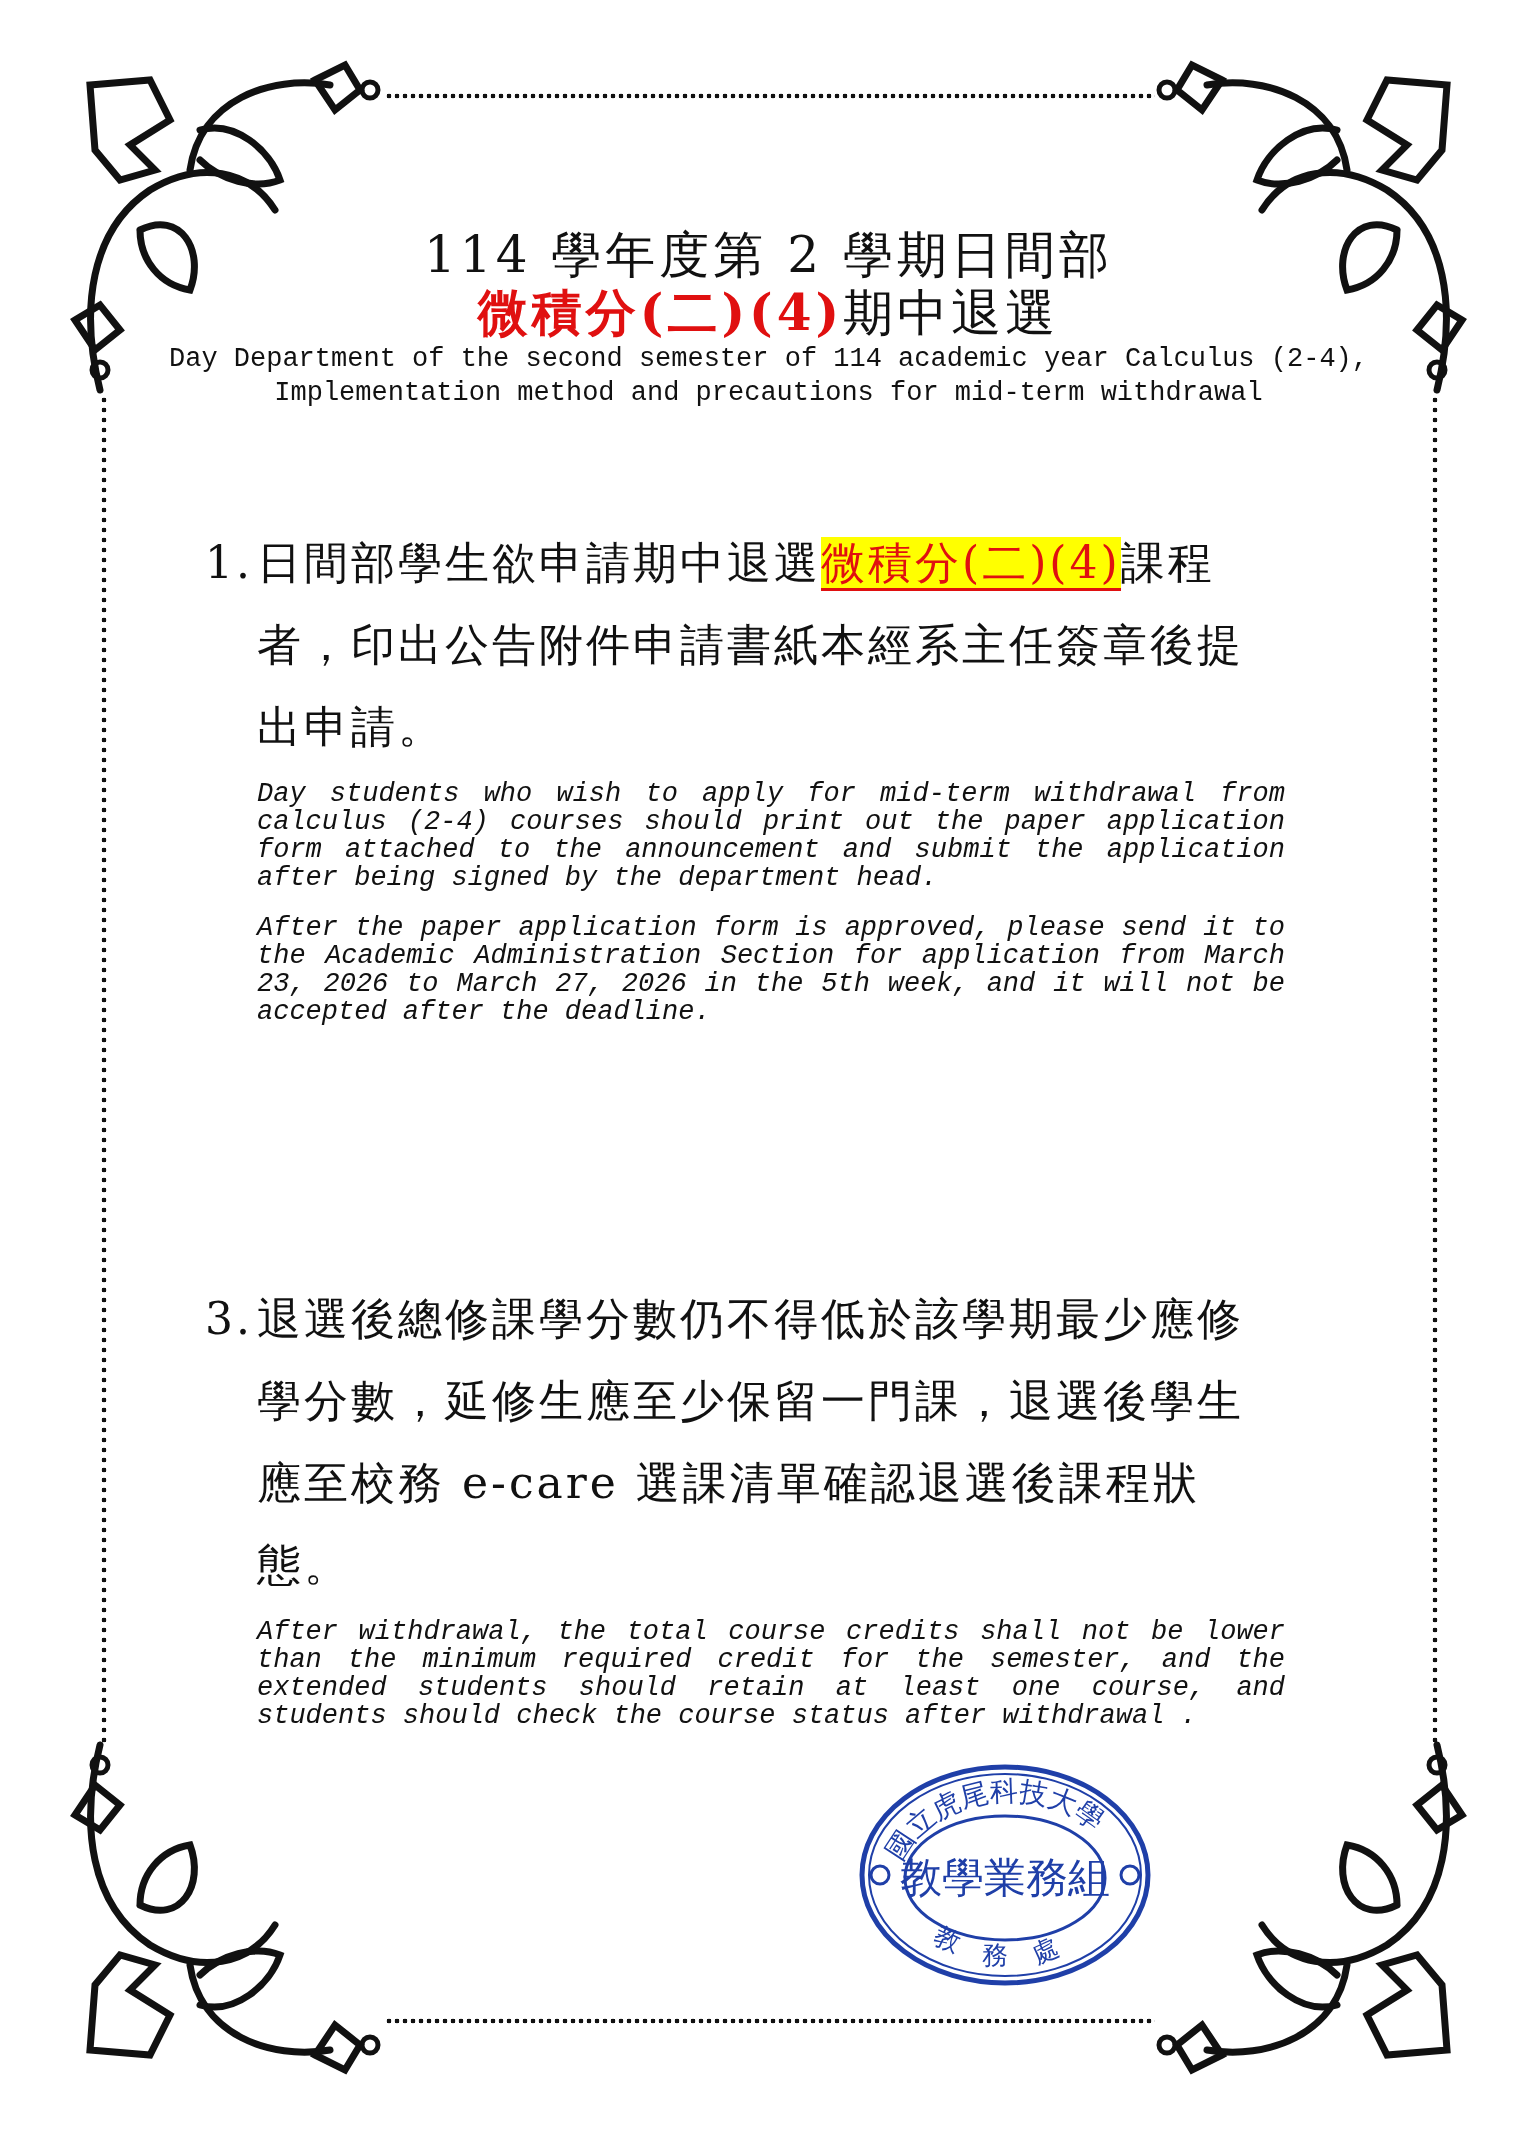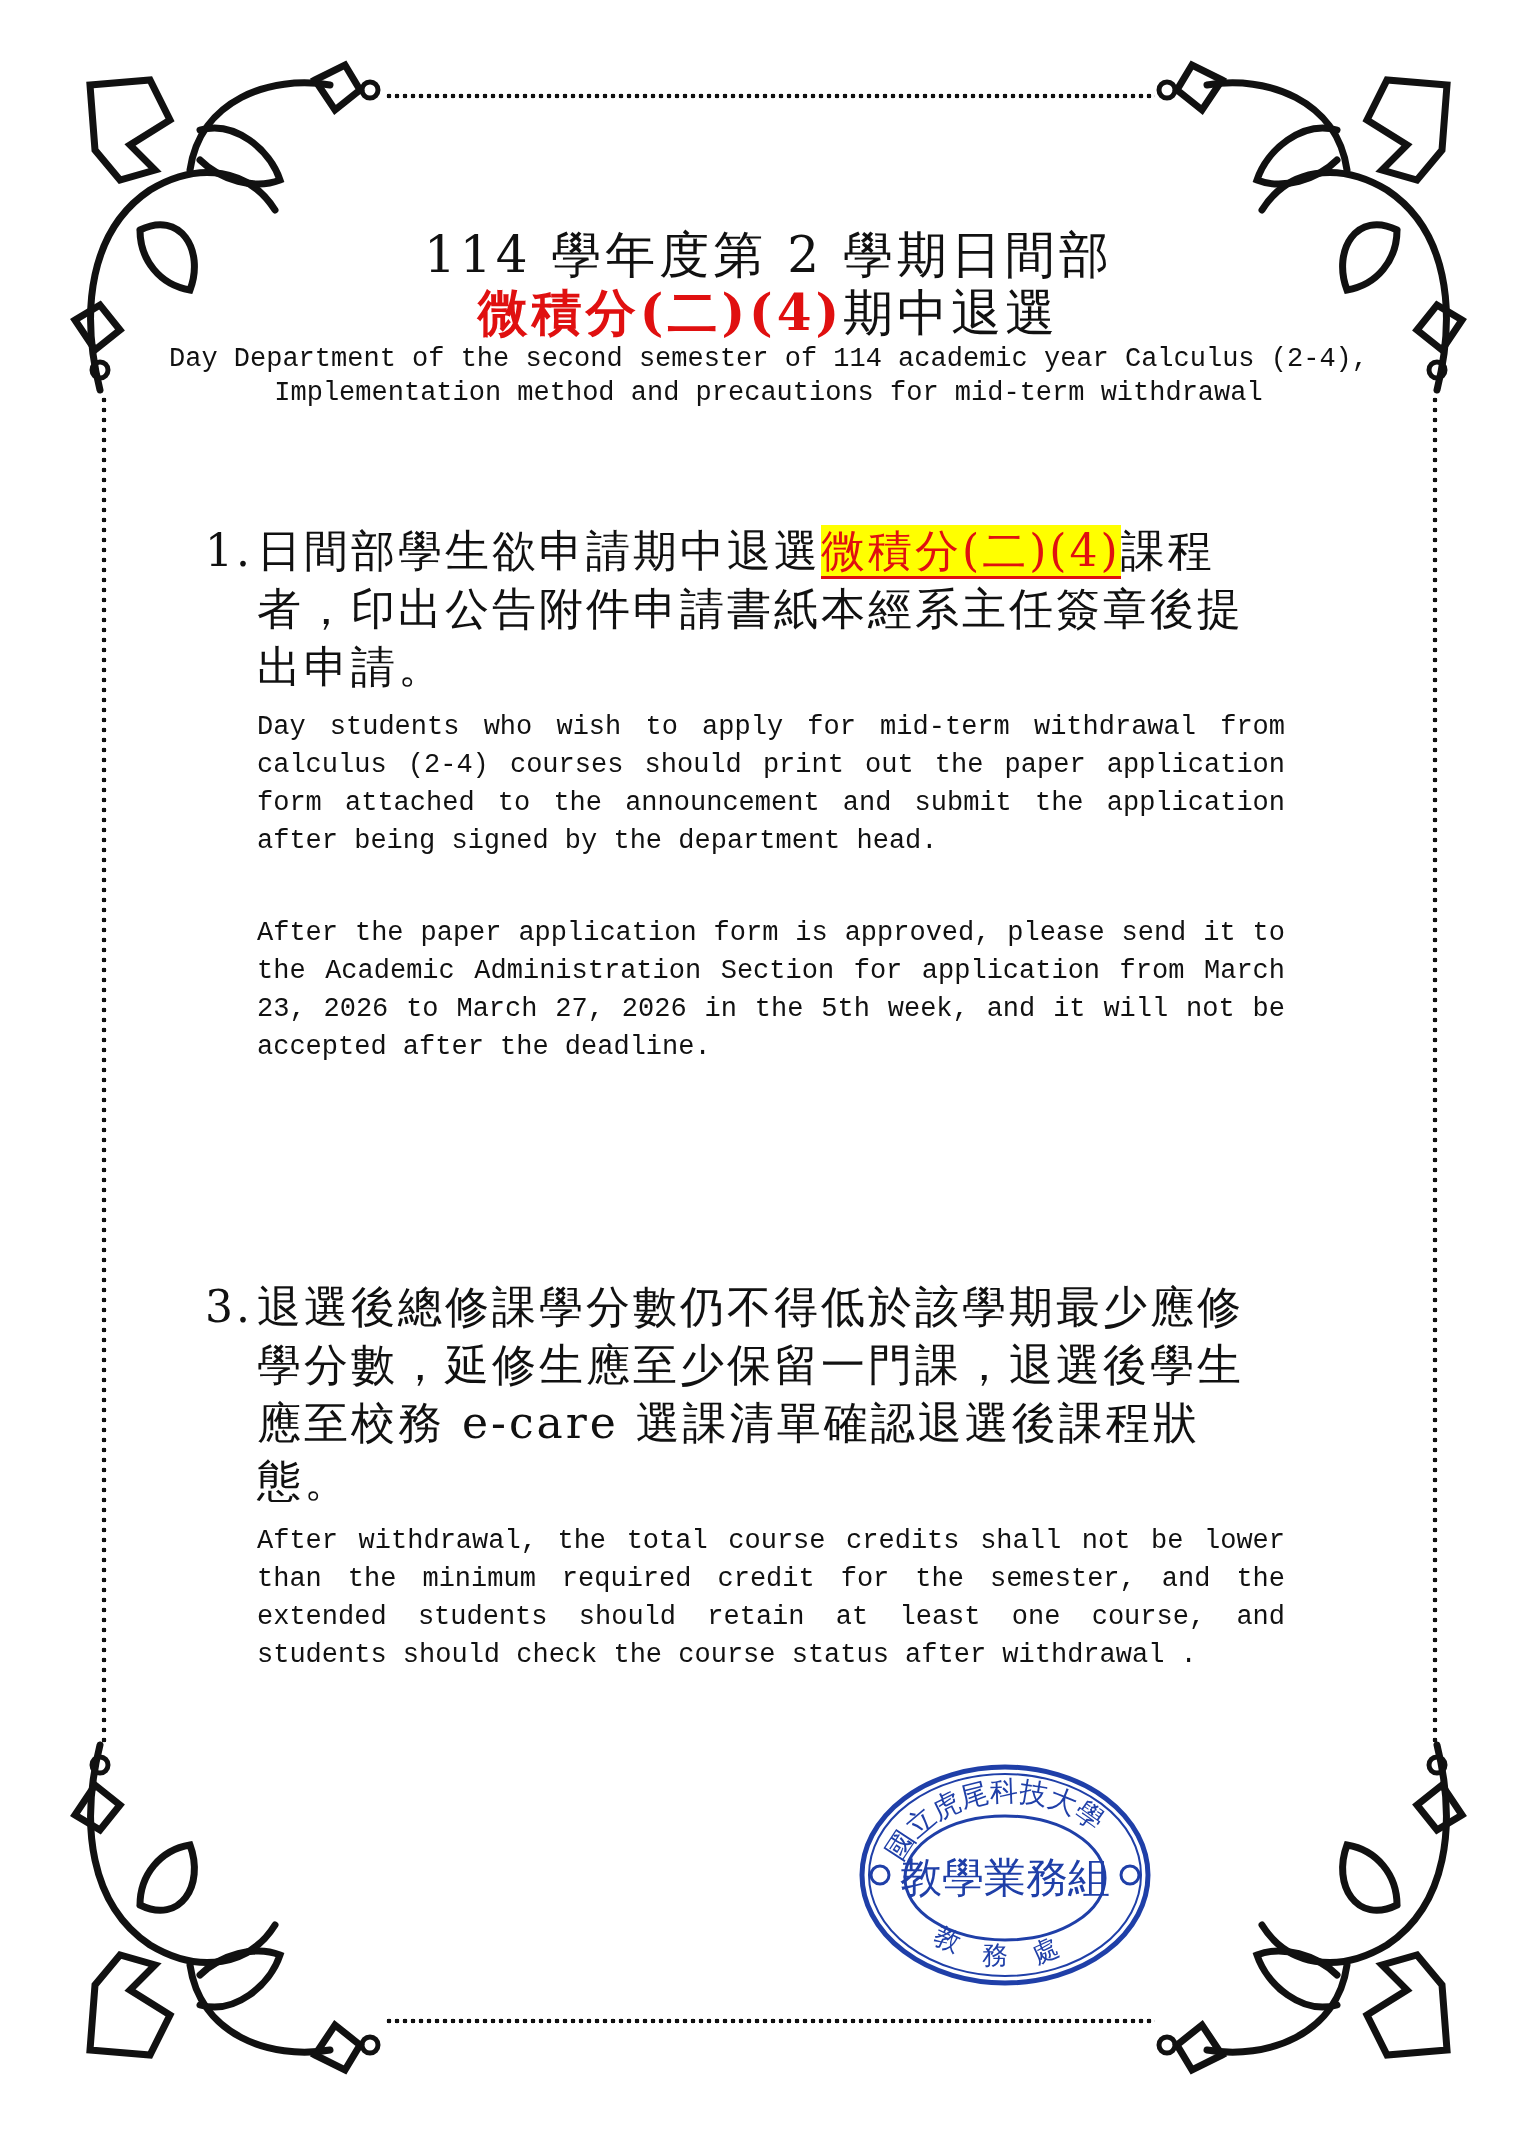--- a/index.html
+++ b/index.html
@@ -17,27 +17,27 @@
   .corner { position: absolute; width: 330px; height: 340px; }
 
   .title-block { position: absolute; left: 0; width: 1537px; text-align: center; }
   .t1, .t2, .t3 { font-family: "DejaVu Serif", serif; font-size: 50px; line-height: 58px;
                   letter-spacing: 4px; color: #111; }
   .red-bold { color: #e01010; font-weight: bold; }
   .en-sub { font-family: "Liberation Mono", "DejaVu Sans Mono", monospace; font-size: 27px;
             line-height: 34px; color: #111; }
 
   .item { position: absolute; left: 205px; width: 1080px; }
-  .item-cjk { font-family: "DejaVu Serif", serif; font-size: 44px; line-height: 58px;
+  .item-cjk { font-family: "DejaVu Serif", serif; font-size: 44px; line-height: 82px;
               letter-spacing: 3px; color: #111; padding-left: 52px; text-indent: -52px; }
   .item-num { display: inline-block; width: 52px; text-indent: 0; }
   .hl { background: #ffff00; color: #e01010; border-bottom: 3px solid #e01010; }
   .ul-red { color: #e01010; font-weight: bold; border-bottom: 3px solid #e01010; }
   .item-en { margin-top: 12px; padding-left: 52px; font-family: "Liberation Mono", "DejaVu Sans Mono", monospace;
-             font-size: 27px; line-height: 38px; color: #111; text-align: justify; }
+             font-size: 27px; line-height: 28px; color: #111; text-align: justify; font-style: italic; }
 
   .seal { position: absolute; left: 855px; top: 1760px; width: 300px; height: 230px; }
 </style>
 </head>
 <body>
 
 <div class="page">
 
   <div class="dot-h" style="left:385px; top:93px; width:770px;"></div>
   <div class="dot-h" style="left:385px; top:2018px; width:770px;"></div>

